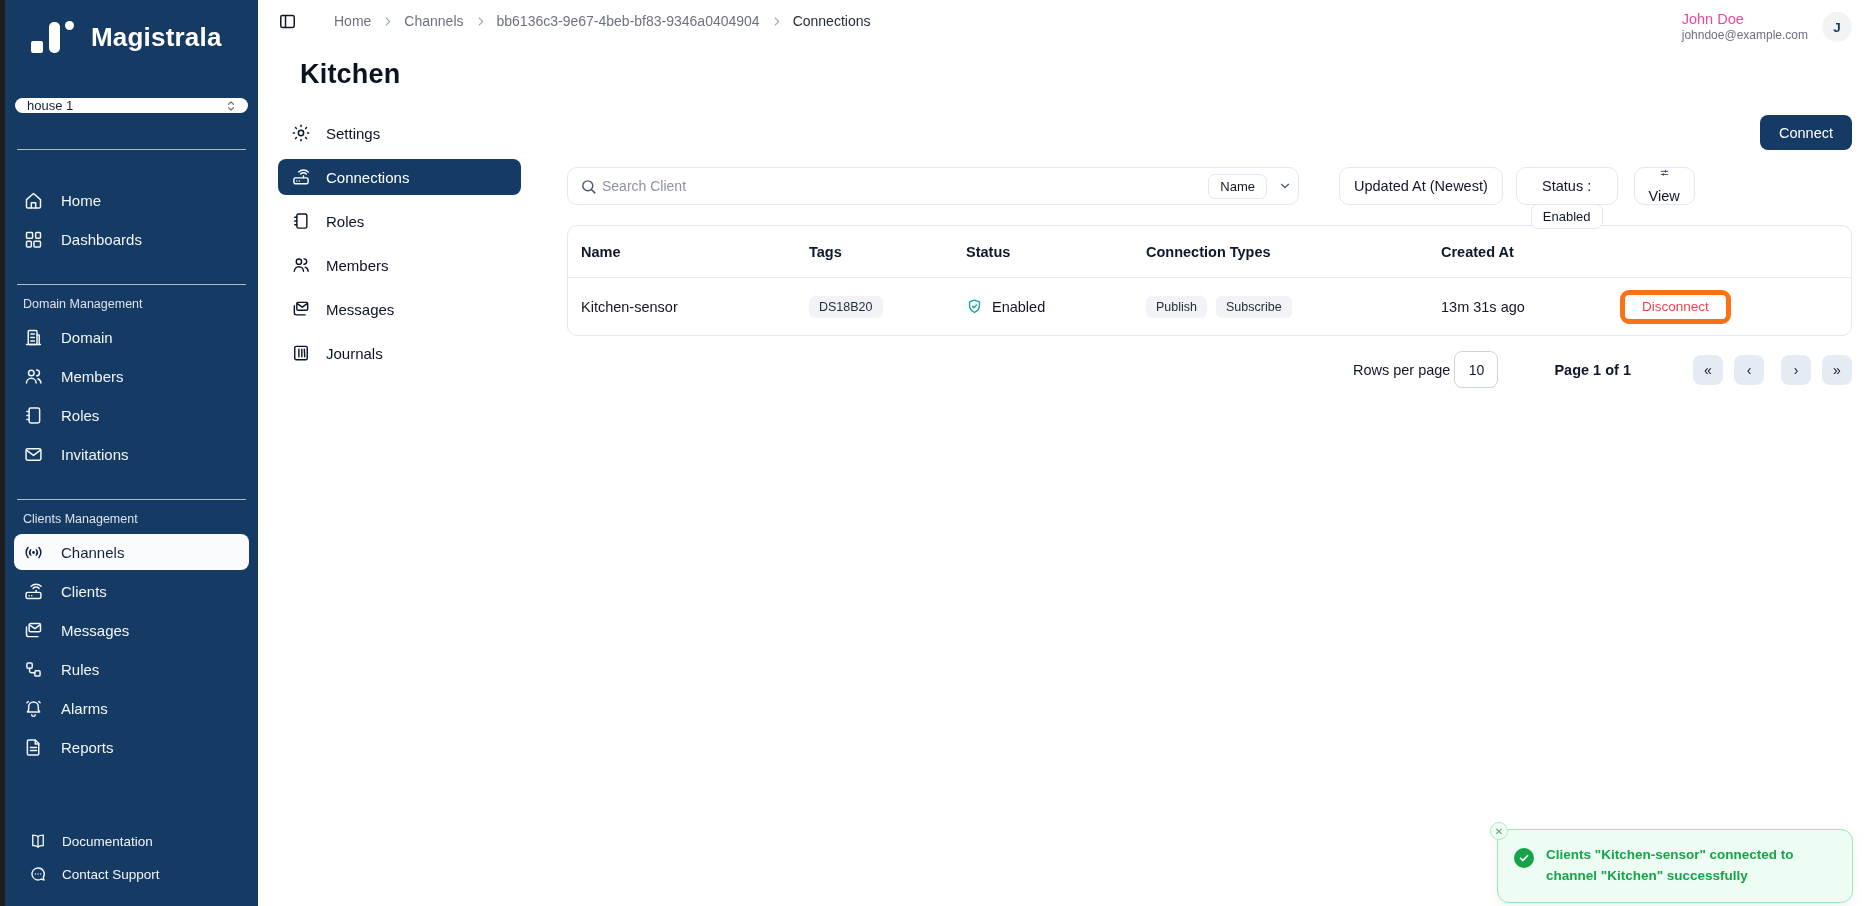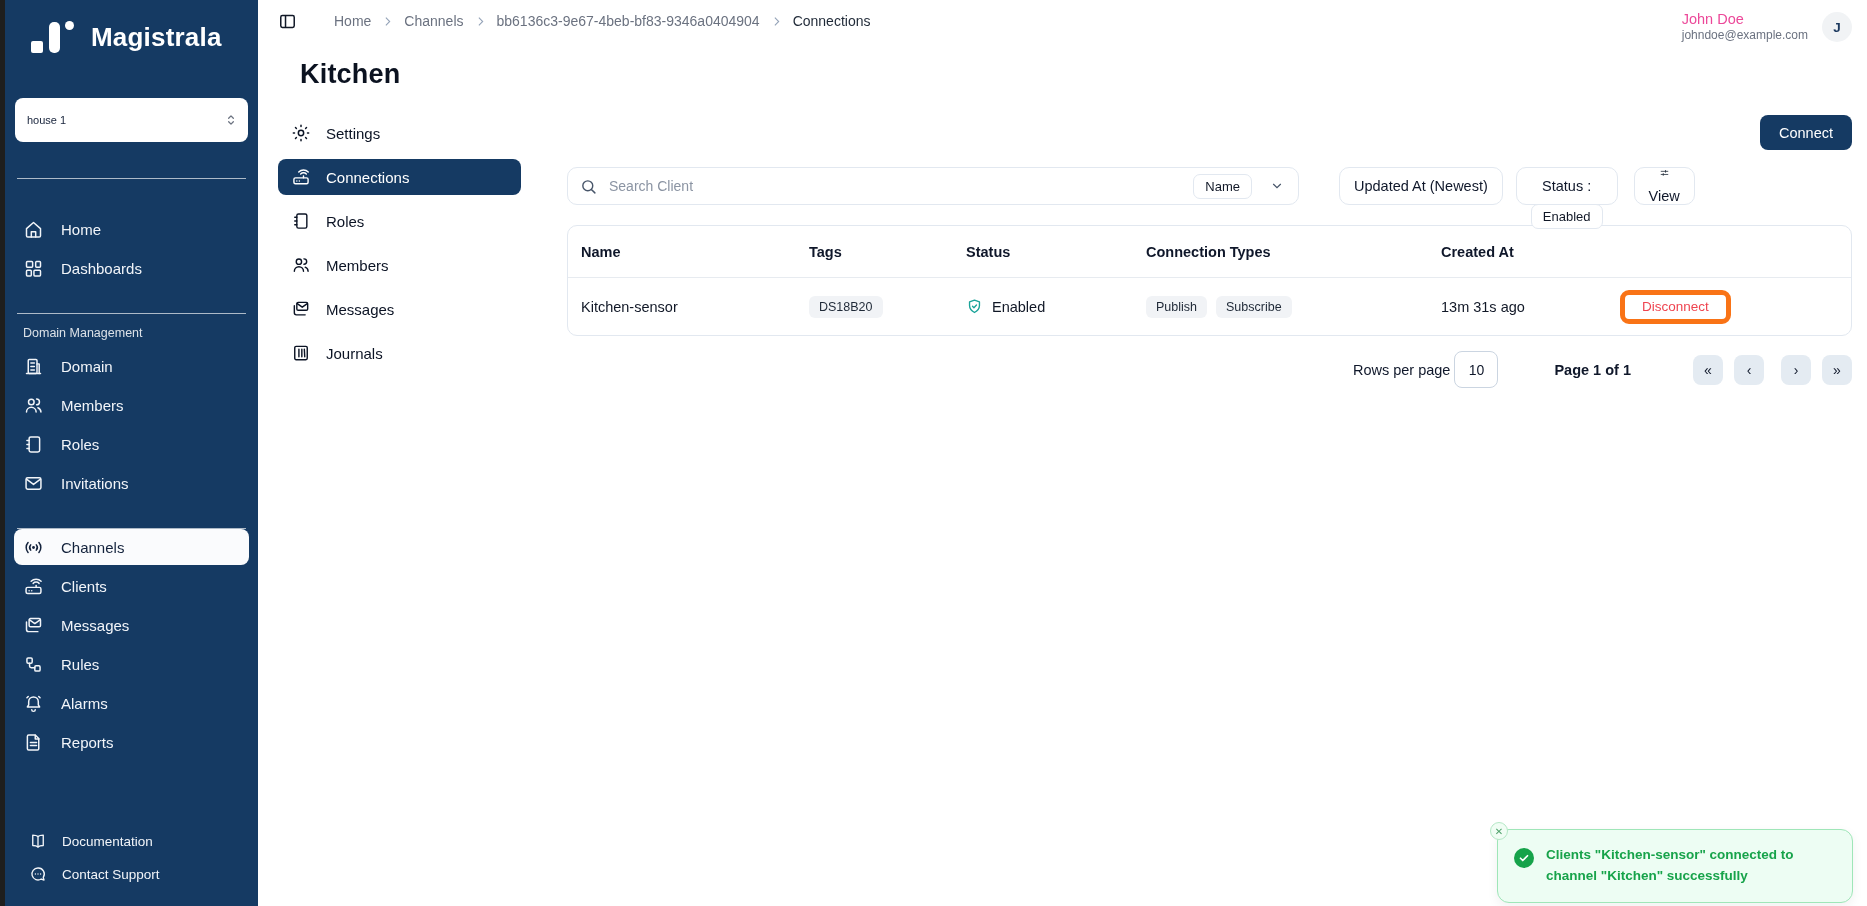--- a/index.html
+++ b/index.html
@@ -11,21 +11,21 @@
 
   
   .sidebar { width:253px; height:906px; background:#153a63; color:#eef2f7; flex:0 0 auto; display:flex; flex-direction:column;gap:22px; }
   .brand { display:flex; align-items:center; gap:16px; padding:20px 10px 14px 24px; }
   .brand-mark { position:relative; width:46px; height:34px; flex:0 0 auto; }
   .brand-mark .bm-square { position:absolute; left:2px; bottom:1px; width:12px; height:12px; background:#fff; border-radius:2px; }
   .brand-mark .bm-bar { position:absolute; left:20px; bottom:1px; width:11px; height:31px; background:#fff; border-radius:5px; }
   .brand-mark .bm-dot { position:absolute; left:36px; top:1px; width:9px; height:9px; background:#fff; border-radius:50%; }
   .brand-name { font-size:26px; font-weight:700; letter-spacing:0.2px; color:#ffffff; }
 
-  .workspace-select { margin:8px 10px 0 10px; background:#ffffff; color:#16223a; border-radius:8px; height:44px; display:flex; align-items:center; justify-content:space-between; padding:0 10px 0 12px; font-size:11px; font-weight:500; cursor:pointer; }
+  .workspace-select { margin:8px 10px 0 10px; background:#ffffff; color:#16223a; border-radius:8px; height:15px; display:flex; align-items:center; justify-content:space-between; padding:0 10px 0 12px; font-size:13px; font-weight:500; cursor:pointer; }
   .workspace-select svg { color:#6b7280; }
 
   .side-divider { border-top:1px solid rgba(255,255,255,0.65); margin:14px 12px 0 12px; }
 
   .side-nav { padding:10px 9px 0 9px; }
   .side-item { display:flex; align-items:center; gap:17px; height:36px; padding:0 8px 0 9px; border-radius:8px; font-size:15px; margin-bottom:3px; cursor:pointer; color:#f2f5f9; }
   .side-item svg { flex:0 0 auto; }
   .side-item.active { background:#fafbfd; color:#13223c; font-weight:500; }
   .side-section-label { font-size:12.5px; color:rgba(255,255,255,0.85); padding:12px 0 8px 9px; }
   .side-gap { height:24px; }
@@ -56,21 +56,21 @@
   .tabs-col { width:243px; flex:0 0 auto; display:flex; flex-direction:column; gap:8px; }
   .tab-item { display:flex; align-items:center; gap:15px; height:36px; padding:0 13px; border-radius:8px; font-size:15px; color:#0b1324; cursor:pointer; }
   .tab-item.active { background:#153a63; color:#ffffff; font-weight:500; }
 
   
   .content-col { flex:1 1 auto; margin-left:46px; margin-right:0; }
   .connect-row { display:flex; justify-content:flex-end; }
   .btn-primary { background:#153a63; color:#ffffff; border:none; border-radius:8px; height:35px; padding:0 19px; font-size:14.5px; font-family:inherit; cursor:pointer; }
 
   .toolbar { display:flex; align-items:center; margin-top:17px; }
-  .search-box { width:732px; height:38px; border:1px solid #e2e8f0; border-radius:10px; display:flex; align-items:center; padding:0 8px 0 12px; gap:12px; background:#fff; }
+  .search-box { width:732px; height:38px; border:1px solid #e2e8f0; border-radius:10px; display:flex; align-items:center; padding:0 0 0 12px; gap:5px; background:#fff; }
   .search-box input { border:none; outline:none; flex:1 1 auto; font-size:14px; font-family:inherit; color:#0f172a; background:transparent; }
   .search-box input::placeholder { color:#8b94a3; }
   .search-icon { color:#475569; display:flex; }
   .search-field-chip { border:1px solid #e2e8f0; border-radius:7px; padding:4px 11px; font-size:13px; color:#111827; background:#fff; cursor:pointer; }
   .search-chevron { color:#475569; display:flex; padding:0 6px; cursor:pointer; }
 
   .tool-btn { height:38px; border:1px solid #e2e8f0; background:#fff; border-radius:10px; display:flex; align-items:center; gap:10px; padding:0 14px; font-size:14.5px; color:#0f172a; cursor:pointer; font-family:inherit;flex-direction:column; }
   .tool-btn svg { color:#1f2937; }
   .sort-btn { margin-left:40px; }
   .status-btn { margin-left:13px; }
@@ -180,20 +180,21 @@
     <div class="side-item">
       <svg width="21" height="21" viewBox="0 0 24 24" fill="none" stroke="currentColor" stroke-width="1.7" stroke-linecap="round" stroke-linejoin="round">
           <rect x="3.5" y="5.5" width="17" height="13" rx="1.8"></rect>
           <path d="M4 7l8 6 8-6"></path>
         </svg>
       <span>Invitations</span>
     </div>
 
     <div class="side-gap"></div>
     <div class="side-divider" style="margin:0 3px;"></div>
+    <div class="side-section-label">Clients Management</div>
 
     <div class="side-item active">
       <svg width="21" height="21" viewBox="0 0 24 24" fill="none" stroke="currentColor" stroke-width="1.7" stroke-linecap="round">
           <circle cx="12" cy="12" r="1.6" fill="currentColor" stroke="none"></circle>
           <path d="M8.8 9a4.6 4.6 0 0 0 0 6"></path>
           <path d="M15.2 9a4.6 4.6 0 0 1 0 6"></path>
           <path d="M5.8 6.3a8.6 8.6 0 0 0 0 11.4"></path>
           <path d="M18.2 6.3a8.6 8.6 0 0 1 0 11.4"></path>
         </svg>
       <span>Channels</span>

